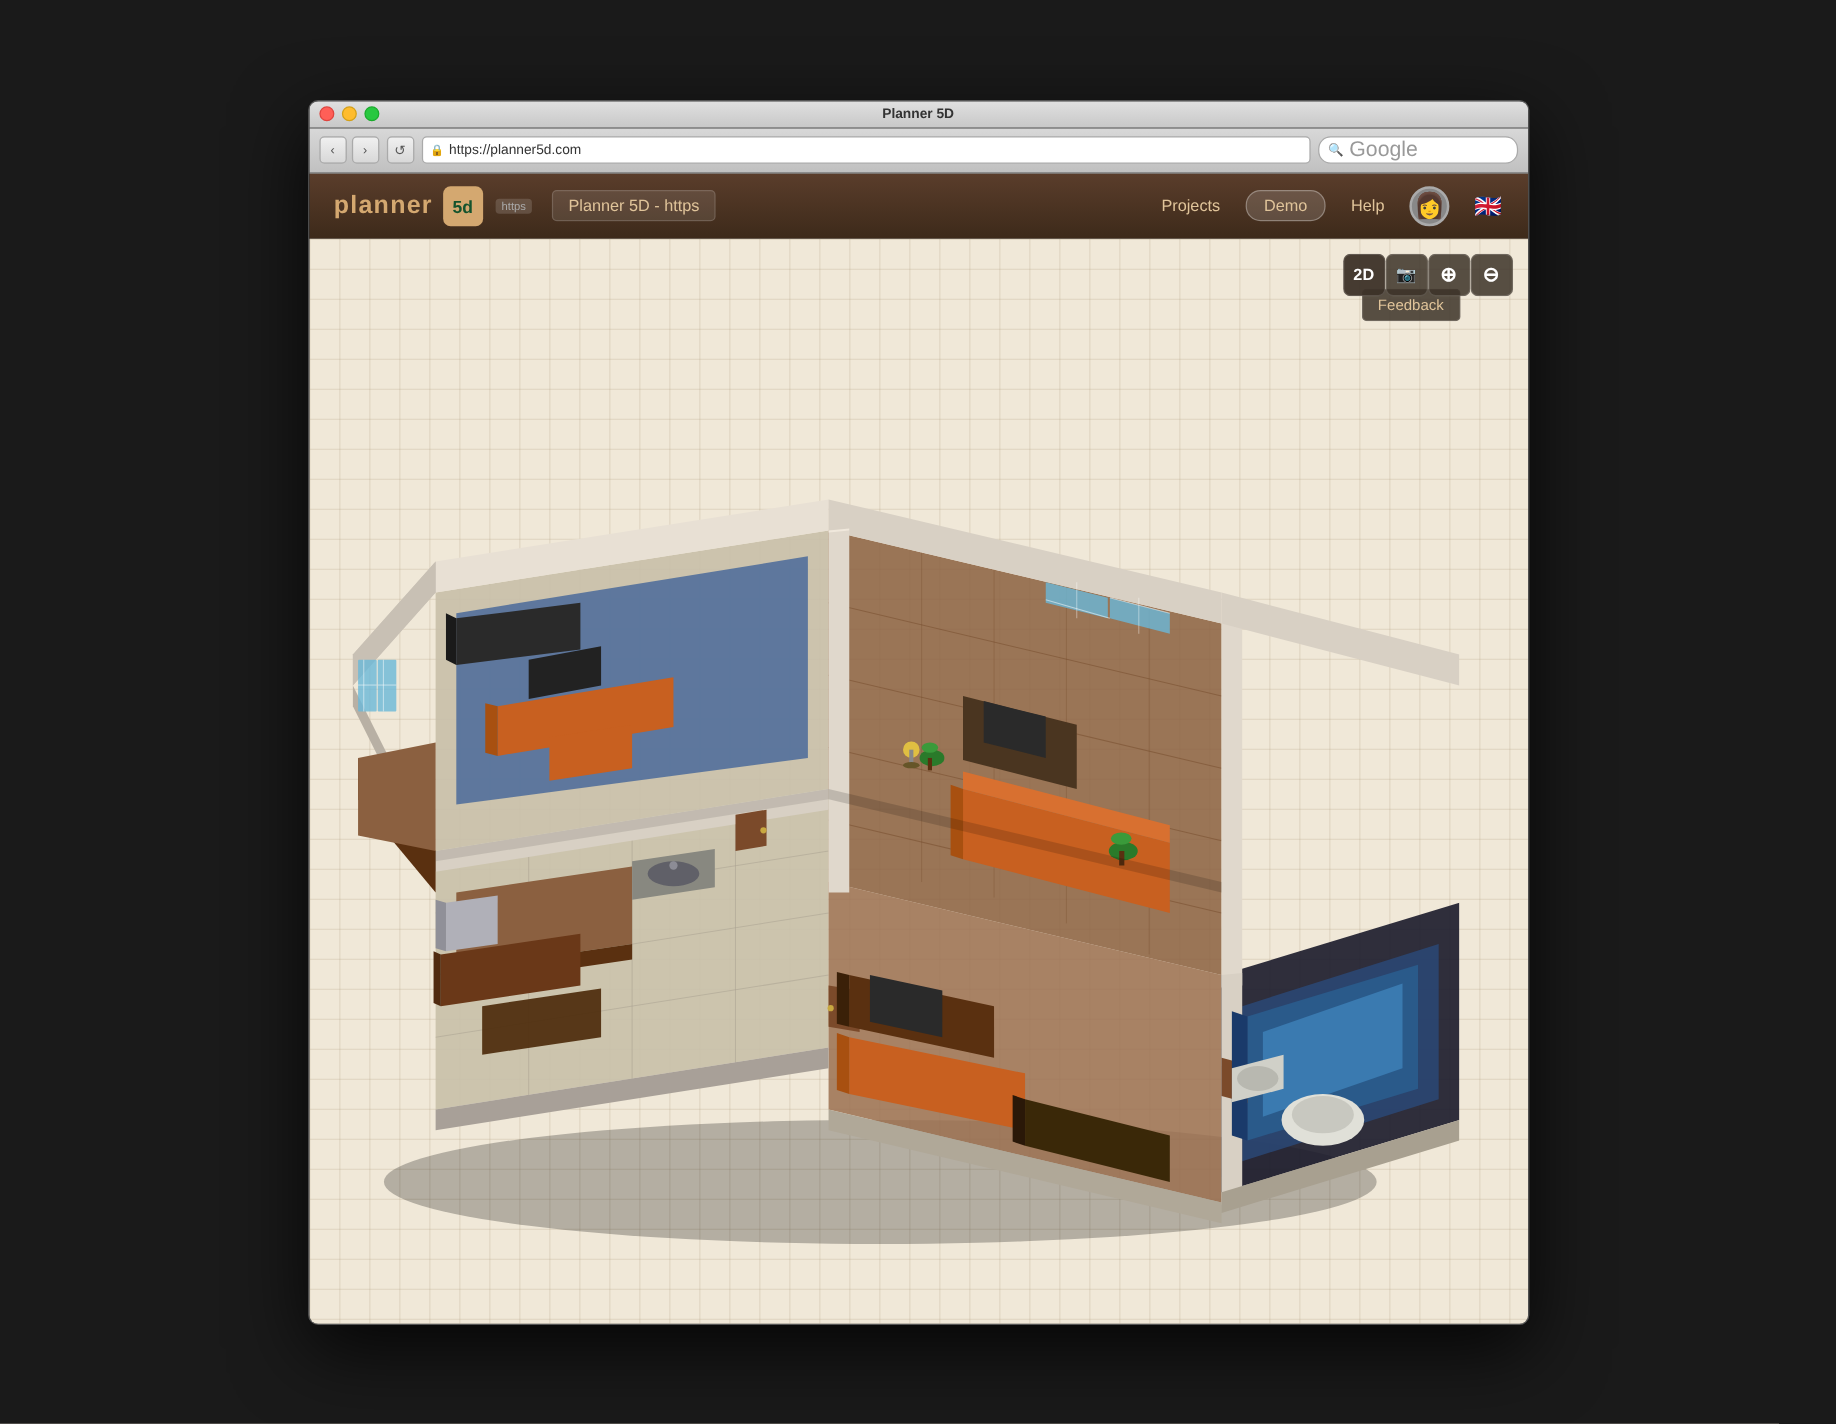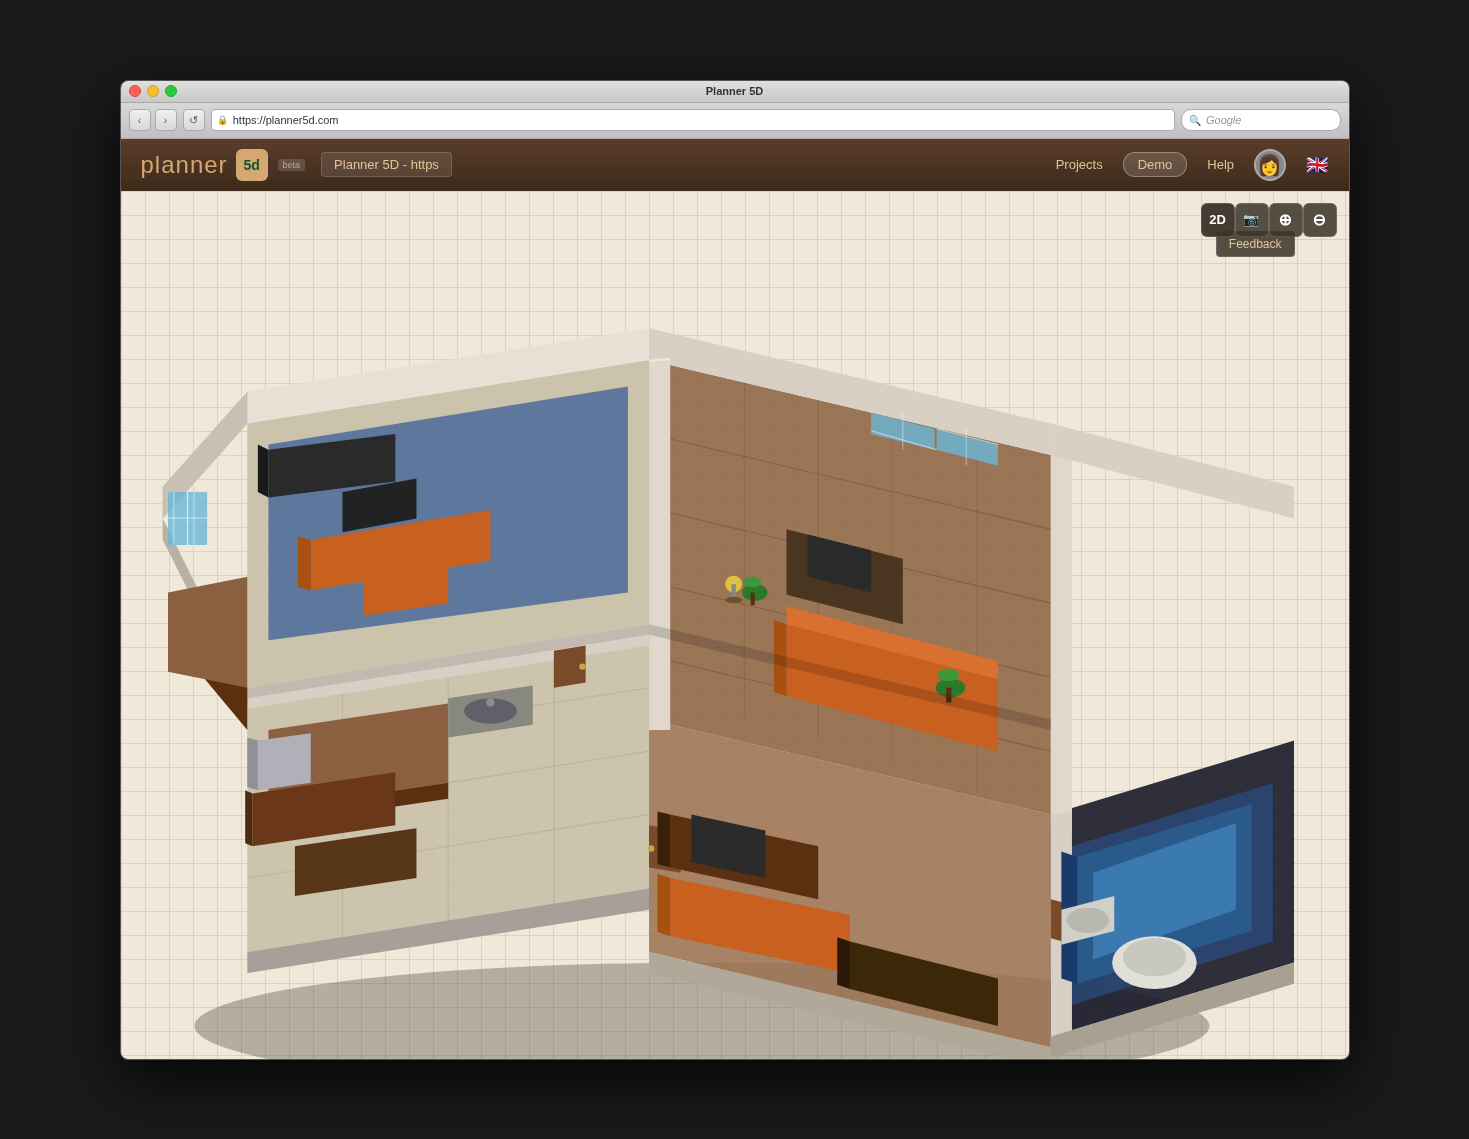--- a/index.html
+++ b/index.html
@@ -6,21 +6,21 @@
     body {
       width: 1469px;
       height: 1139px;
       background: #1a1a1a;
       font-family: -apple-system, 'Helvetica Neue', Arial, sans-serif;
       overflow: hidden;
     }
 
     
     .window {
-      width: 1230px;
+      width: 977px;
       height: 980px;
       position: absolute;
       top: 50%;
       left: 50%;
       transform: translate(-50%, -50%);
       border-radius: 8px;
       box-shadow: 0 20px 60px rgba(0,0,0,0.8);
       overflow: hidden;
       border: 1px solid #555;
     }
@@ -154,23 +154,23 @@
       gap: 16px;
     }
 
     .logo-area {
       display: flex;
       align-items: center;
       gap: 8px;
     }
 
     .logo-text {
-      font-size: 24px;
+      font-size: 20px;
       color: #d4a870;
-      font-weight: 400;
+      font-weight: 700;
       letter-spacing: 1px;
     }
 
     .logo-icon {
       width: 32px;
       height: 32px;
       background: #d4a870;
       border-radius: 6px;
       display: flex;
       align-items: center;
@@ -340,29 +340,29 @@
       <div class="nav-btn">‹</div>
       <div class="nav-btn">›</div>
     </div>
     <div class="reload-btn">↺</div>
     <div class="address-bar">
       <span class="lock-icon">🔒</span>
       <span class="address-text">https://planner5d.com</span>
     </div>
     <div class="search-bar">
       <span style="font-size:10px; color:#999;">🔍</span>
-      <span style="font-size:11px; color:#999;font-style:italic;">Google</span>
+      <span style="font-size:17px; color:#999;">Google</span>
     </div>
   </div>
 
   <div class="app-header">
     <div class="logo-area">
       <span class="logo-text">planner</span>
       <div class="logo-icon">5d</div>
-      <span class="beta-badge">beta</span>
+      <span class="beta-badge">https</span>
     </div>
     <div class="project-name">Planner 5D - https</div>
     <div class="header-spacer"></div>
     <div class="header-nav">
       <span class="nav-link">Projects</span>
       <span class="nav-demo-btn">Demo</span>
       <span class="nav-link">Help</span>
       <div class="avatar">
         <span style="font-size:20px;">👩</span>
       </div>

